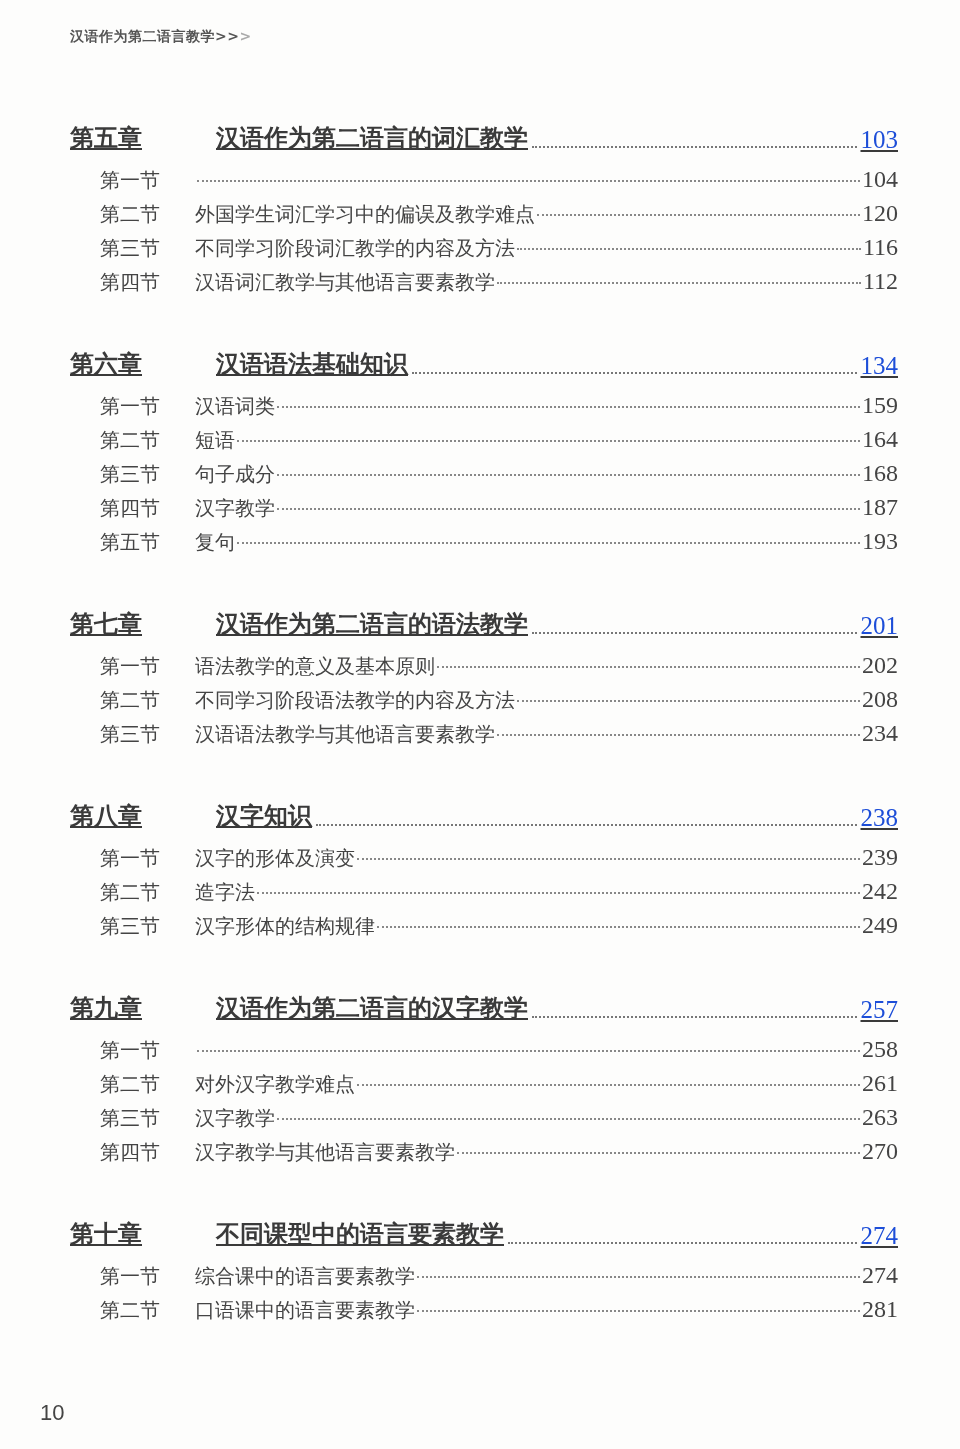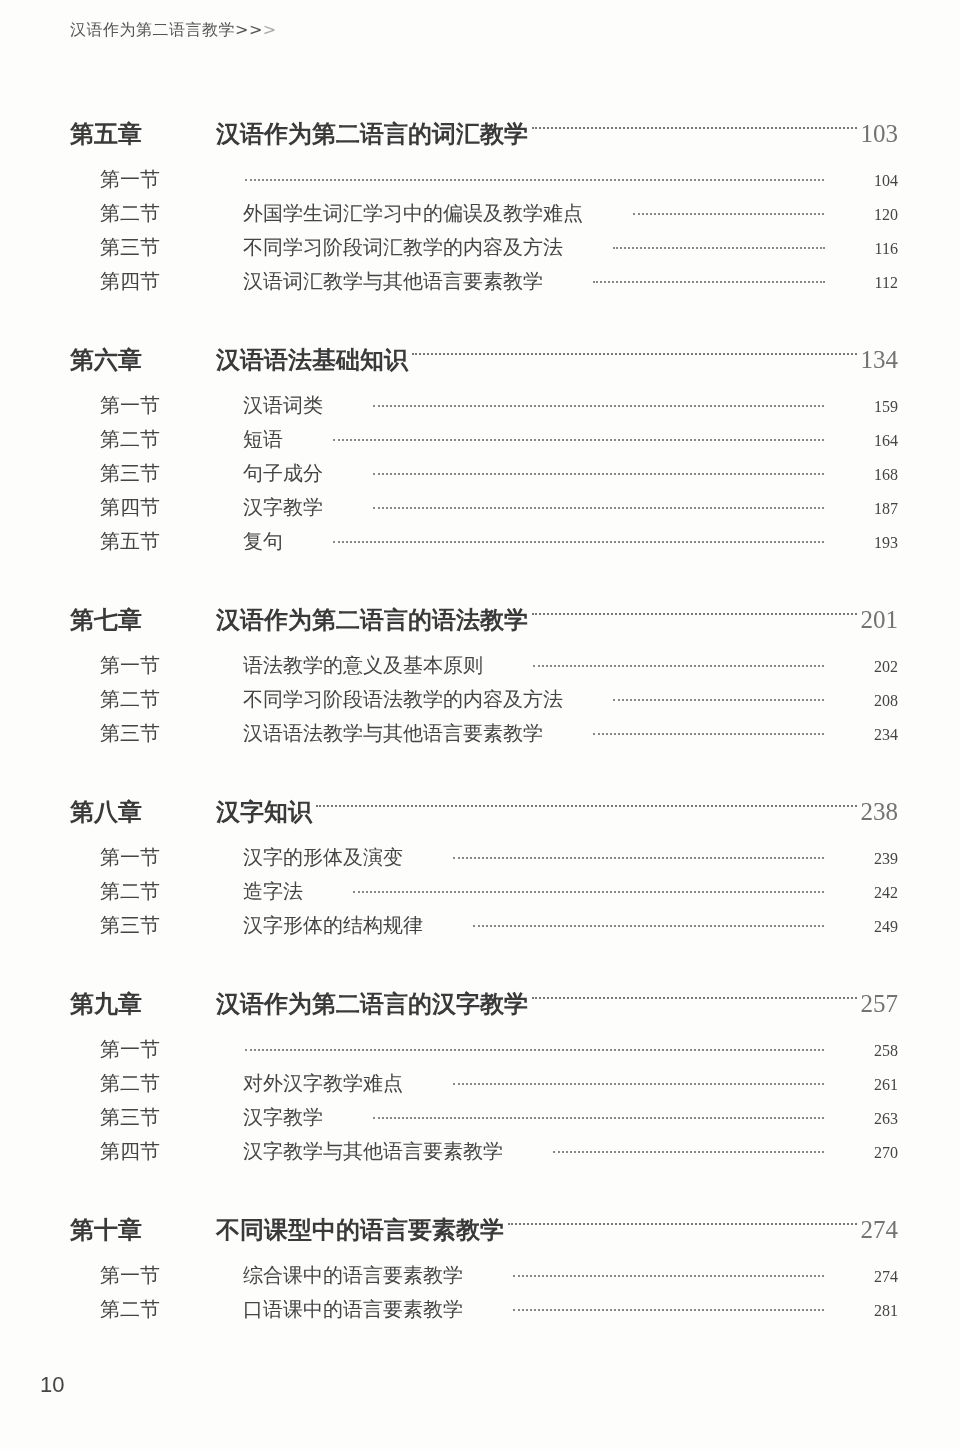--- a/index.html
+++ b/index.html
@@ -10,47 +10,49 @@
     body {
       width: 960px;
       height: 1449px;
       position: relative;
       overflow: hidden;
       color: #3a3a3a;
     }
     .running-header {
       position: absolute;
       left: 70px;
-      top: 20px;
+      top: 28px;
       font-family: "DejaVu Sans", sans-serif;
-      font-size: 16px;
+      font-size: 14px;
       color: #555;
       letter-spacing: 0.5px;
+      font-weight: bold;
     }
     .running-header .arrows {
       color: #555;
     }
     .running-header .arrows .light {
       color: #aaa;
     }
     .toc {
       position: absolute;
       left: 70px;
       top: 114px;
       width: 828px;
     }
     .chapter {
       display: flex;
-      align-items: center;
+      align-items: flex-end;
       height: 40px;
       font-family: "DejaVu Sans", sans-serif;
       font-size: 24px;
       font-weight: bold;
       color: #3a3a3a;
       margin-bottom: 12px;
+      text-decoration: underline;
     }
     .chapter .num {
       width: 110px;
       flex: none;
       white-space: nowrap;
     }
     .chapter .title {
       flex: none;
       white-space: nowrap;
       margin-left: 36px;
@@ -61,59 +63,58 @@
       margin: 0 4px;
       position: relative;
       top: -6px;
       min-width: 20px;
     }
     .chapter .page {
       flex: none;
       font-family: "Liberation Serif", serif;
       font-weight: normal;
       font-size: 25px;
-      color: #737373;
+      color: #1d4ed8;
     }
     .section {
       display: flex;
       align-items: baseline;
       height: 34px;
       padding-left: 30px;
       font-family: "DejaVu Serif", serif;
       font-size: 20px;
       color: #444;
-      gap: 48px;
     }
     .section .num {
       width: 95px;
       flex: none;
       white-space: nowrap;
     }
     .section .title {
       flex: none;
       white-space: nowrap;
     }
     .section .leader {
       border-bottom: 2px dotted #888;
       top: -5px;
       margin: 0 2px;
     }
     .section .page {
       flex: none;
       font-family: "Liberation Serif", serif;
-      font-size: 16px;
+      font-size: 24px;
       color: #444;
     }
     .chapter-block {
       margin-bottom: 38px;
     }
     .page-number {
       position: absolute;
       left: 40px;
-      top: 1372px;
+      top: 1400px;
       font-family: "Liberation Sans", sans-serif;
       font-size: 22px;
       color: #444;
     }
   </style>
 </head>
 <body>
 
 <div class="running-header">
   <span>汉语作为第二语言教学</span><span class="arrows"><span>&gt;&gt;</span><span class="light">&gt;</span></span>

